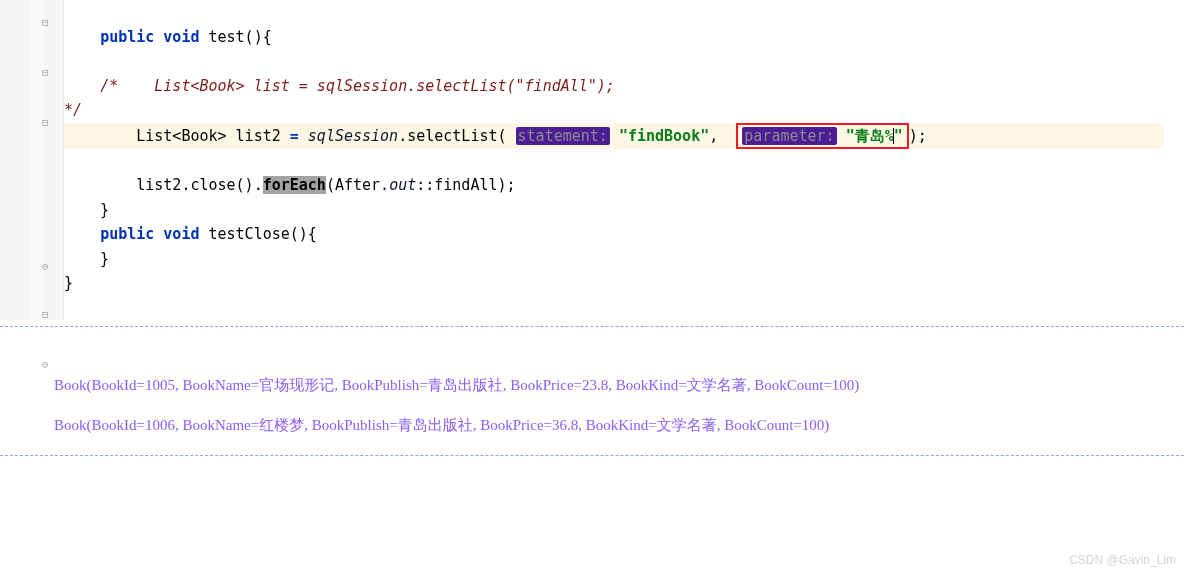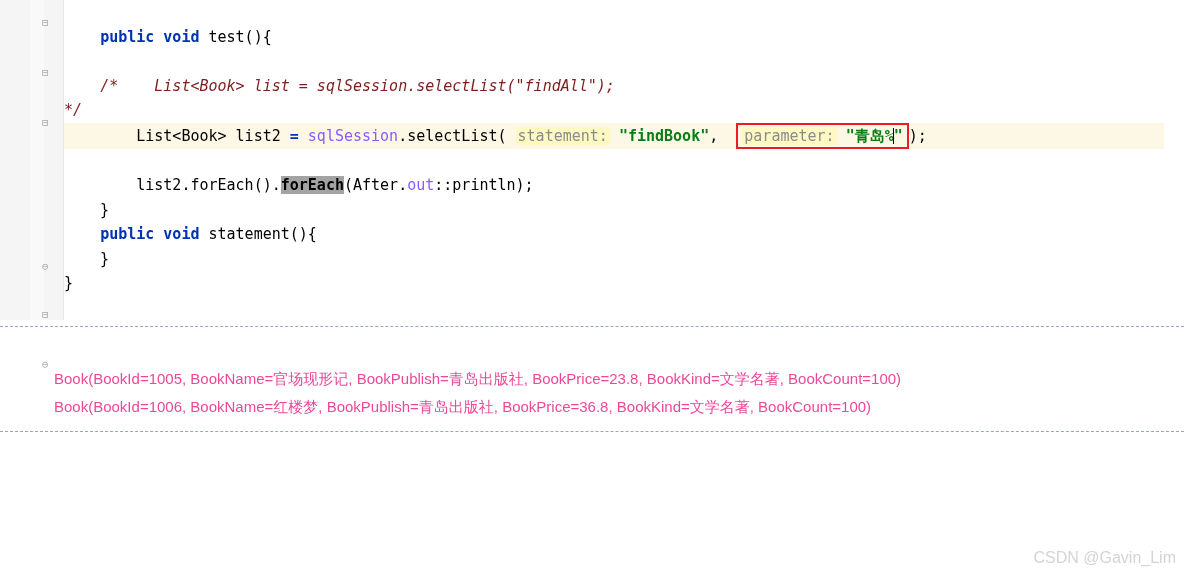--- a/index.html
+++ b/index.html
@@ -23,50 +23,50 @@
       border-right: 1px solid #e8e8e8;
       position: relative;
     }
     .code-area { flex: 1; padding-right: 20px; }
     .code-line {
       line-height: 24.5px;
       white-space: pre;
       font-family: "Consolas", "Monaco", monospace;
     }
     .kw { color: #0033b3; font-weight: bold; }
-    .fld { color: #8b5cf6; }
+    .fld { color: #0f172a; font-style: italic; }
     .cm { color: #7f1d1d; font-style: italic; }
     .str { color: #067d17; font-weight: bold; }
-    .hint { color: #8b8b8b; background: #fef9c3; padding: 0 2px; border-radius: 2px; }
+    .hint { color: #8b8b8b; background: #4c1d95; padding: 0 2px; border-radius: 2px; }
     .anno { color: #9e880d; }
     .highlighted {
       background: #fdf8e6;
     }
     .red-box {
       border: 2px solid #ed1c24;
       padding: 2px 4px;
       display: inline-block;
       line-height: 18px;
     }
     .bold-call { font-weight: bold; background: #a3a3a3; }
     .output-area {
       padding: 38px 20px 10px 54px;
-      font-family: Liberation Sans, sans-serif;
+      font-family: Liberation Serif, serif;
       font-size: 15px;
-      line-height: 28px;
+      line-height: 40px;
       white-space: pre;
-      color: #ec4899;
+      color: #8b5cf6;
       border-bottom: 1px dashed #8fa8c8;
     }
     .watermark {
       position: absolute;
       right: 8px;
       bottom: 4px;
       color: #d4d4d4;
-      font-size: 16px;
+      font-size: 12px;
       font-family: sans-serif;
     }
     .left-stripe {
       position: absolute;
       left: 30px;
       top: 0;
       width: 14px;
       height: 100%;
       background: #f9f9f9;
     }
@@ -103,23 +103,23 @@
     </div>
   </div>
   <div class="code-area">
     <div class="code-line"> </div>
     <div class="code-line">    <span class="kw">public</span> <span class="kw">void</span><span> test(){</span></div>
     <div class="code-line"> </div>
     <div class="code-line cm">    <span>/*    List&lt;Book&gt; list = sqlSession.selectList("findAll");</span></div>
     <div class="code-line cm"><span>*/</span></div>
     <div class="code-line highlighted"><span>        List&lt;Book&gt; list2 </span><span class="kw">=</span><span> </span><span class="fld">sqlSession</span><span>.selectList( </span><span class="hint">statement:</span><span> </span><span class="str">"findBook"</span><span>,  </span><span class="red-box"><span class="hint">parameter:</span><span> </span><span class="str">"青岛%</span><span class="caret"></span><span class="str">"</span></span><span>);</span></div>
     <div class="code-line"> </div>
-    <div class="code-line"><span>        list2.forEach().</span><span class="bold-call">forEach</span><span>(After.</span><span class="fld">out</span><span>::println);</span></div>
+    <div class="code-line"><span>        list2.close().</span><span class="bold-call">forEach</span><span>(After.</span><span class="fld">out</span><span>::findAll);</span></div>
     <div class="code-line"><span>    }</span></div>
-    <div class="code-line">    <span class="kw">public</span> <span class="kw">void</span><span> statement(){</span></div>
+    <div class="code-line">    <span class="kw">public</span> <span class="kw">void</span><span> testClose(){</span></div>
     <div class="code-line"><span>    }</span></div>
     <div class="code-line"><span>}</span></div>
     <div class="code-line"> </div>
   </div>
 </div>
 
 <div class="output-area"><span>Book(BookId=1005, BookName=官场现形记, BookPublish=青岛出版社, BookPrice=23.8, BookKind=文学名著, BookCount=100)</span>
 <span>Book(BookId=1006, BookName=红楼梦, BookPublish=青岛出版社, BookPrice=36.8, BookKind=文学名著, BookCount=100)</span></div>
 
 <div class="watermark">CSDN @Gavin_Lim</div>

